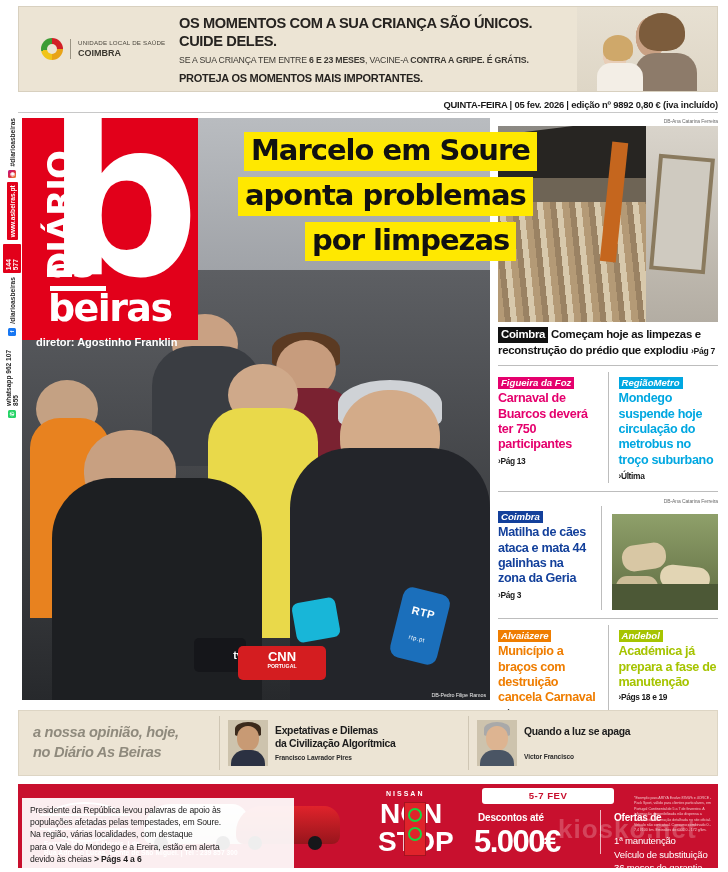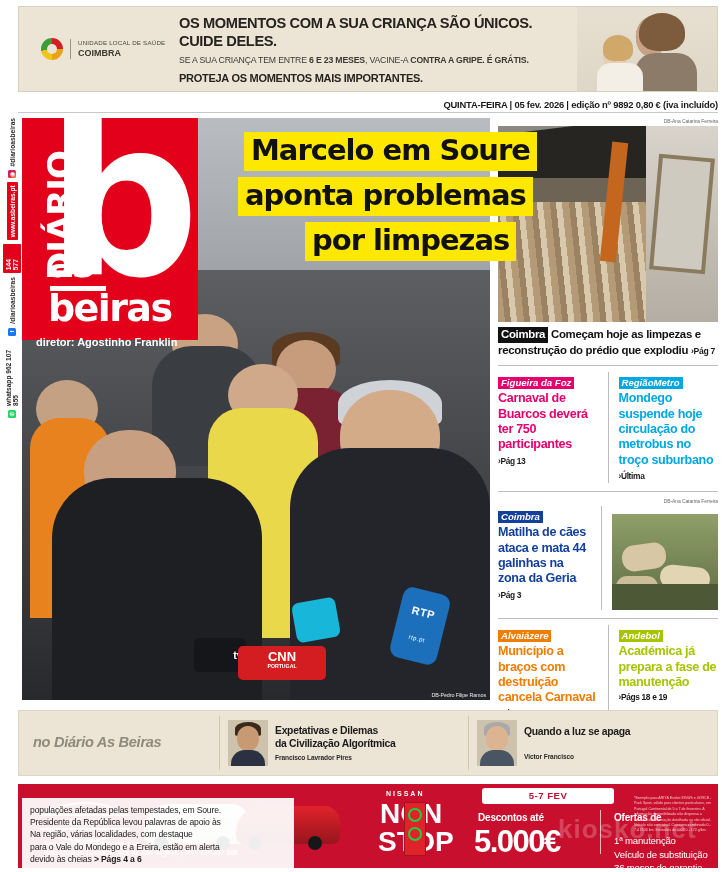--- a/index.html
+++ b/index.html
@@ -333,22 +333,22 @@
   </div>
 
   <div class="mp-credit">DB-Pedro Filipe Ramos</div>
 </div>
 
 <div class="hl hl1">Marcelo em Soure</div>
 <div class="hl hl2">aponta problemas</div>
 <div class="hl hl3">por limpezas</div>
 
 <div class="mp-caption">
+  <div>Presidente da República levou palavras de apoio às</div>
   <div>populações afetadas pelas tempestades, em Soure.</div>
-  <div>Presidente da República levou palavras de apoio às</div>
   <div>Na região, várias localidades, com destaque</div>
   <div>para o Vale do Mondego e a Ereira, estão em alerta</div>
   <div><span>devido às cheias</span> <b>&gt; Págs 4 a 6</b></div>
 </div>
 
 <div class="masthead">
   <div class="mh-b">b</div>
   <div class="mh-diario">DIÁRIO</div>
   <div class="mh-bar"></div>
   <div class="mh-beiras">as beiras</div>
@@ -433,20 +433,21 @@
       <div class="story-h s-green">
         <span>Académica já prepara a fase de manutenção</span>
       </div>
       <div class="story-h s-green" style="font-size:8.4px;color:#1a1a1a;margin-top:2px;">›Págs 18 e 19</div>
     </div>
   </div>
 </div>
 
 <div class="opinion">
   <div class="op-title">
+    <div>a nossa opinião, hoje,</div>
     <div>no Diário As Beiras</div>
   </div>
 
   <div class="op-item">
     <div class="op-face f1">
       <div class="hair"></div>
         <div class="head"></div>
         <div class="body"></div>
     </div>
     <div>

